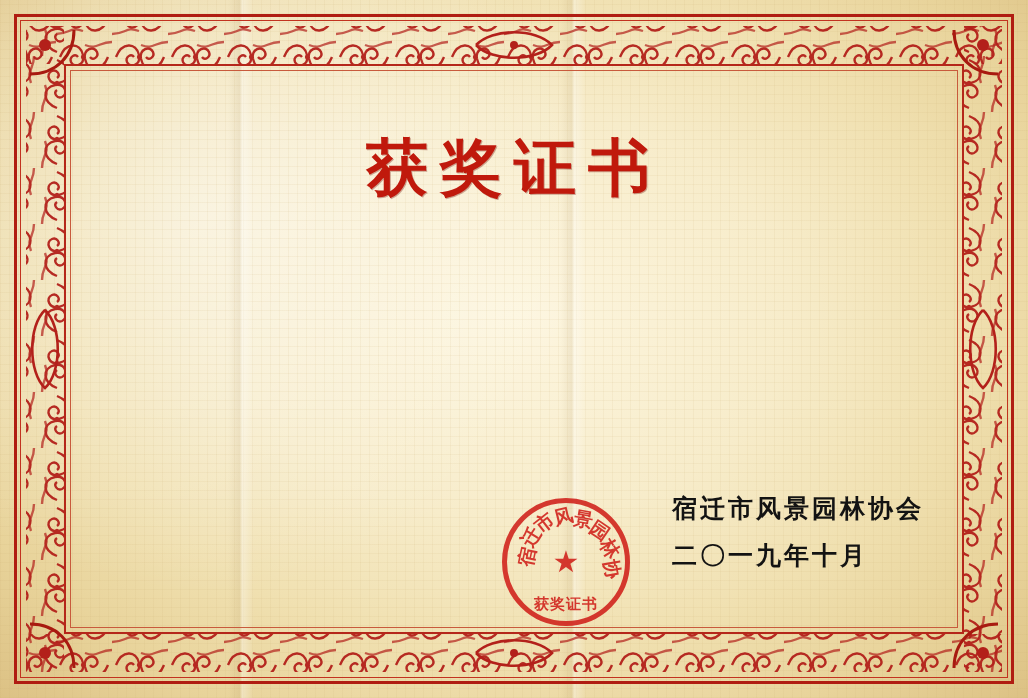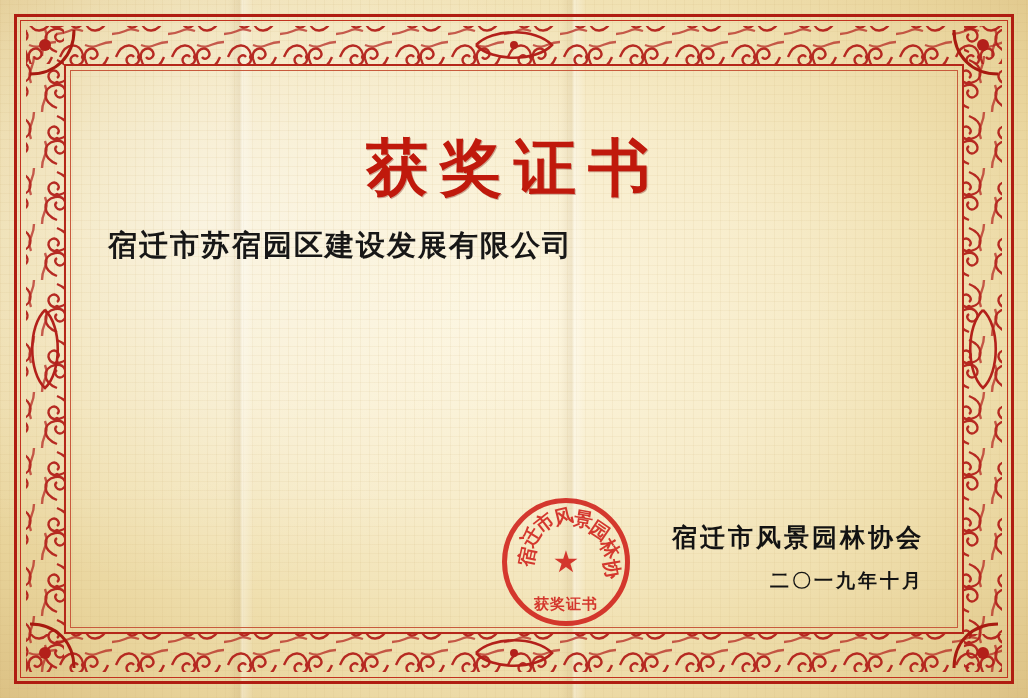--- a/index.html
+++ b/index.html
@@ -119,32 +119,32 @@
     font-family: "DejaVu Serif", serif;
     letter-spacing: 1px;
     font-weight: 600;
     text-align: justify;
   }
   .body-text .indent { display: inline-block; width: 56px; }
 
   .signature {
     position: absolute;
     right: 18px;
-    bottom: 12px;
-    text-align: right;
+    bottom: 34px;
+    text-align: left;
     color: #131313;
     font-family: "DejaVu Serif", serif;
     font-weight: 600;
   }
   .sig-org {
     font-size: 25px;
     letter-spacing: 3px;
   }
   .sig-date {
-    font-size: 19px;
+    font-size: 25px;
     letter-spacing: 3px;
     margin-top: 14px;
   }
 
   
   .seal {
     position: absolute;
     left: 502px;
     top: 498px;
     width: 128px;
@@ -260,21 +260,20 @@
       <path d="M45 310 C 28 326, 28 372, 45 388 C 62 372, 62 326, 45 310"></path>
       <path d="M983 310 C 966 326, 966 372, 983 388 C 1000 372, 1000 326, 983 310"></path>
     </g>
   </svg>
 
   <div class="content">
 
     <div class="title">获奖证书</div>
 
 
-    <div class="recipient">宿迁市苏宿园区建设发展有限公司</div>
 
 
     <div class="signature">
       <div class="sig-org">宿迁市风景园林协会</div>
       <div class="sig-date">二〇一九年十月</div>
     </div>
 
   </div>
 
   <div class="seal">

